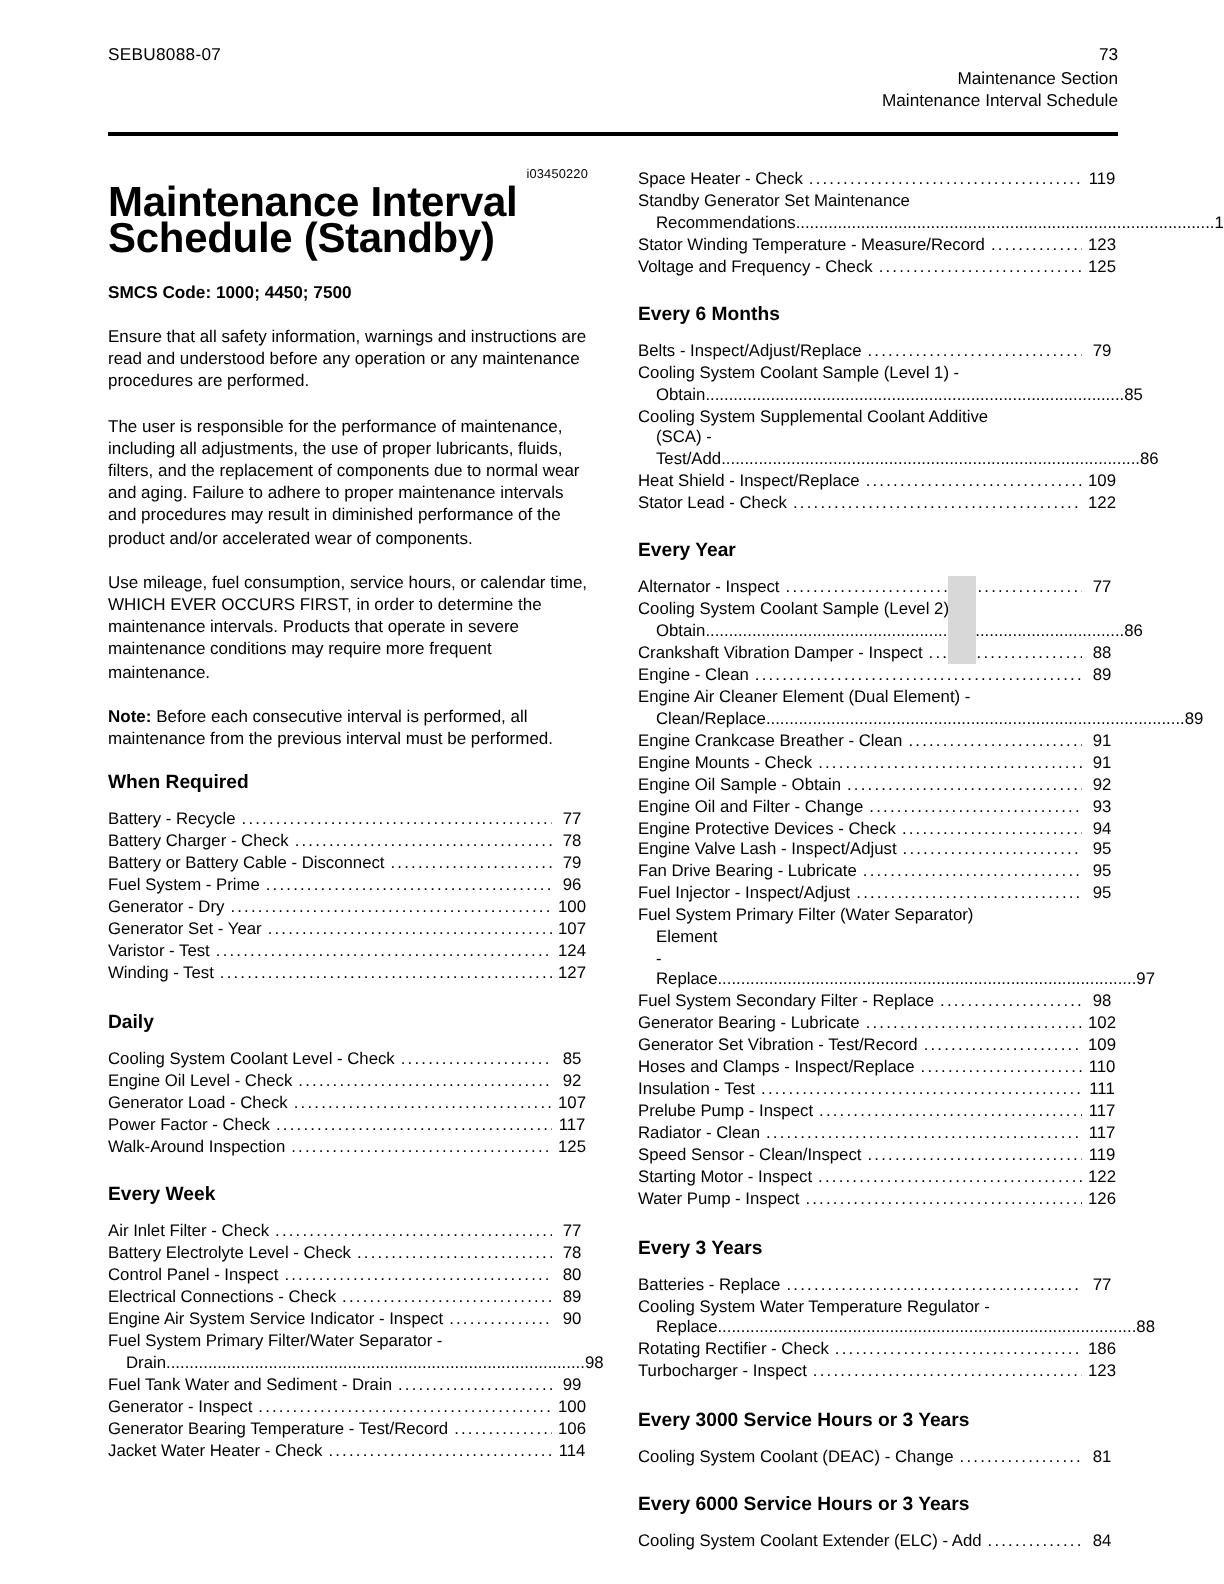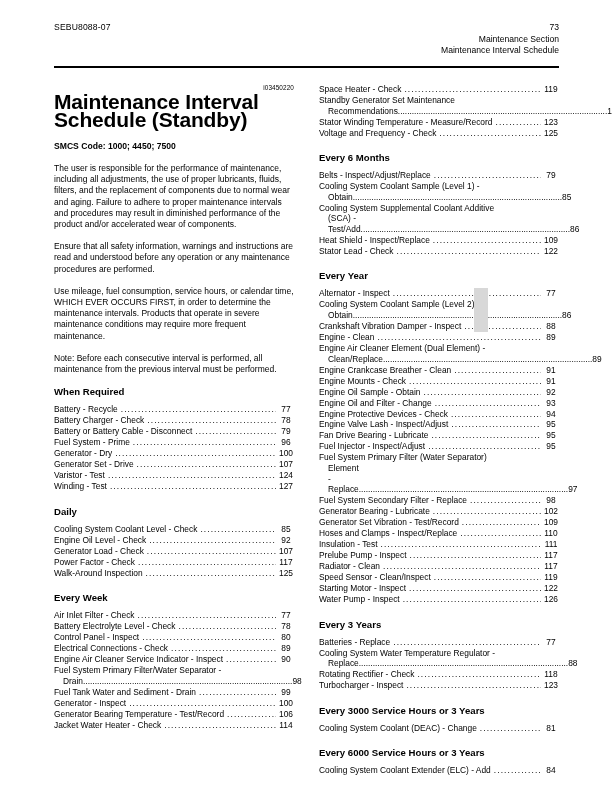--- a/index.html
+++ b/index.html
@@ -75,21 +75,21 @@
     font-size: 8.6px;
     font-weight: bold;
     margin: 0 0 12px 0;
   }
   p.body {
     font-size: 8.5px;
     line-height: 11.2px;
     margin: 0 0 11px 0;
     text-align: left;
   }
-  p.body b { font-weight: normal; text-align: center; }
+  p.body b { font-weight: bold; text-align: center; }
 
   h2.section {
     font-size: 9.6px;
     font-weight: bold;
     margin: 14px 0 7px 0;
   }
   h2.section.first { margin-top: 4px; }
 
   
   ul.toc {
@@ -156,22 +156,22 @@
       <div>Maintenance Section</div>
       <div>Maintenance Interval Schedule</div>
     </div>
   </div>
   <div class="header-rule"></div>
 
   <div class="col col-left">
     <div class="fig-num">i03450220</div>
     <h1 class="title">Maintenance Interval Schedule (Standby)</h1>
     <div class="smcs">SMCS Code: 1000; 4450; 7500</div>
+    <p class="body">Ensure that all safety information, warnings and instructions are read and understood before any operation or any maintenance procedures are performed.</p>
     <p class="body">The user is responsible for the performance of maintenance, including all adjustments, the use of proper lubricants, fluids, filters, and the replacement of components due to normal wear and aging. Failure to adhere to proper maintenance intervals and procedures may result in diminished performance of the product and/or accelerated wear of components.</p>
-    <p class="body">Ensure that all safety information, warnings and instructions are read and understood before any operation or any maintenance procedures are performed.</p>
     <p class="body">Use mileage, fuel consumption, service hours, or calendar time, WHICH EVER OCCURS FIRST, in order to determine the maintenance intervals. Products that operate in severe maintenance conditions may require more frequent maintenance.</p>
     <p class="body"><b>Note:</b><span> Before each consecutive interval is performed, all maintenance from the previous interval must be performed.</span></p>
     <div id="left-sections">
         <h2 class="section first">When Required</h2>
         <ul class="toc">
           <li>
             <div class="entry">
               <span class="txt">Battery - Recycle</span>
               <span class="dots">..........................................................................................</span>
               <span class="pg">77</span>
@@ -200,21 +200,21 @@
           </li>
           <li>
             <div class="entry">
               <span class="txt">Generator - Dry</span>
               <span class="dots">..........................................................................................</span>
               <span class="pg">100</span>
             </div>
           </li>
           <li>
             <div class="entry">
-              <span class="txt">Generator Set - Drive</span>
+              <span class="txt">Generator Set - Year</span>
               <span class="dots">..........................................................................................</span>
               <span class="pg">107</span>
             </div>
           </li>
           <li>
             <div class="entry">
               <span class="txt">Varistor - Test</span>
               <span class="dots">..........................................................................................</span>
               <span class="pg">124</span>
             </div>
@@ -290,21 +290,21 @@
           </li>
           <li>
             <div class="entry">
               <span class="txt">Electrical Connections - Check</span>
               <span class="dots">..........................................................................................</span>
               <span class="pg">89</span>
             </div>
           </li>
           <li>
             <div class="entry">
-              <span class="txt">Engine Air Cleaner Service Indicator - Inspect</span>
+              <span class="txt">Engine Air System Service Indicator - Inspect</span>
               <span class="dots">..........................................................................................</span>
               <span class="pg">90</span>
             </div>
           </li>
           <li>
             <div class="entry">
               <span class="txt">Fuel System Primary Filter/Water Separator -</span>
             </div>
             <div class="cont-row">
               <span class="txt">Drain</span>
@@ -619,21 +619,21 @@
             <div class="cont-row">
               <span class="txt">Replace</span>
               <span class="dots">..........................................................................................</span>
               <span class="pg">88</span>
             </div>
           </li>
           <li>
             <div class="entry">
               <span class="txt">Rotating Rectifier - Check</span>
               <span class="dots">..........................................................................................</span>
-              <span class="pg">118</span>
+              <span class="pg">186</span>
             </div>
           </li>
           <li>
             <div class="entry">
               <span class="txt">Turbocharger - Inspect</span>
               <span class="dots">..........................................................................................</span>
               <span class="pg">123</span>
             </div>
           </li>
         </ul>

